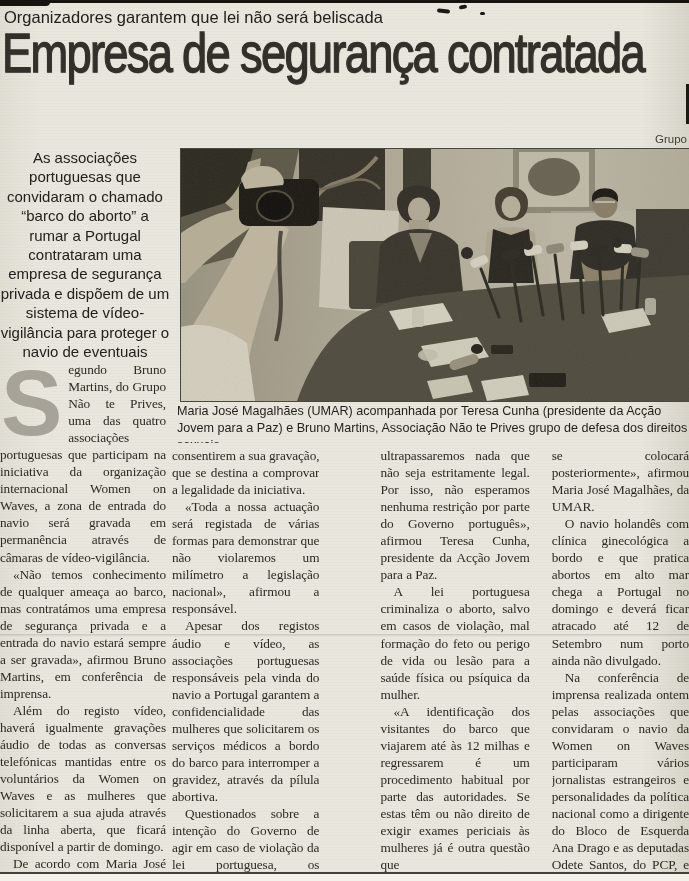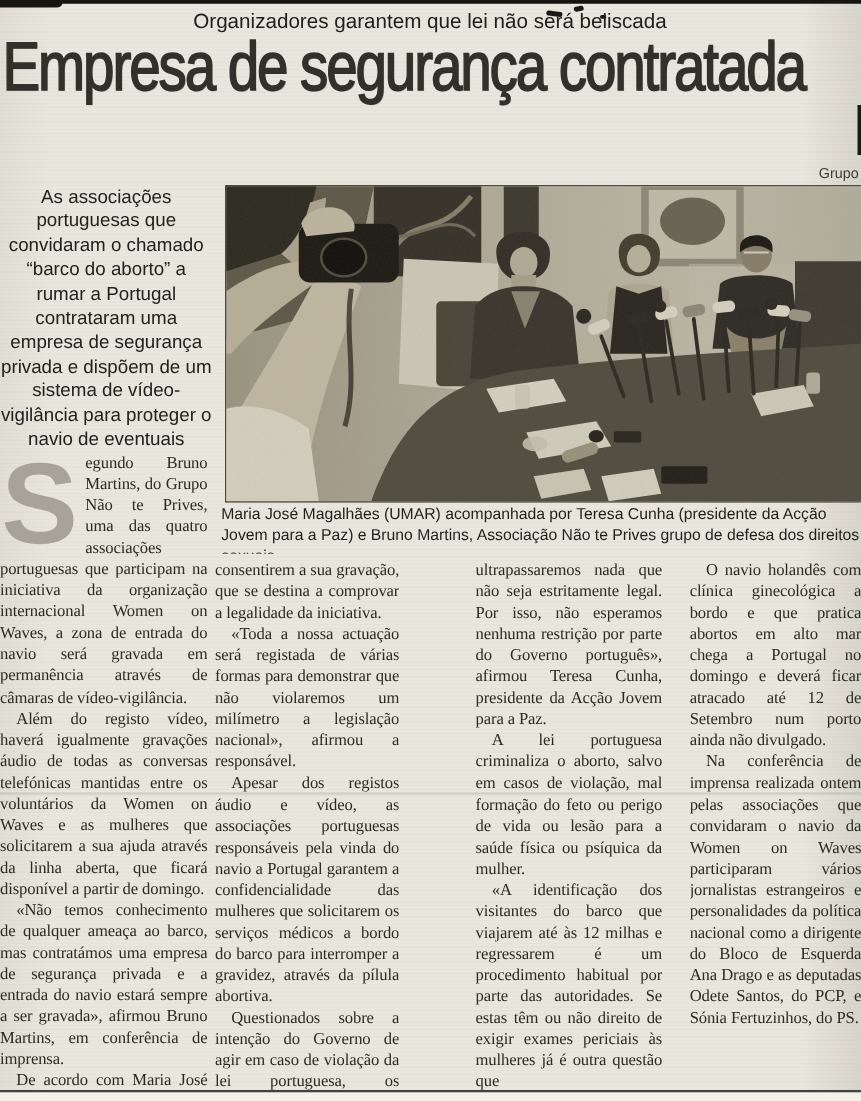--- a/index.html
+++ b/index.html
@@ -20,21 +20,21 @@
   .s2{left:459px;top:5px;width:8px;height:4px;transform:rotate(-10deg);}
   .s3{left:480px;top:12px;width:5px;height:3px;}
   .s4{left:686px;top:84px;width:3px;height:40px;border-radius:0;}
   .fold{position:absolute;left:0;top:634px;width:689px;height:4px;
         background:linear-gradient(180deg, rgba(92,85,68,.20), rgba(255,255,255,.30));}
   .endrule{position:absolute;left:0;top:872px;width:689px;height:2px;background:#45423a;}
   .belowrule{position:absolute;left:0;top:874px;width:689px;height:7px;background:#f3f1ea;}
 
   
   .kicker{position:absolute;left:4px;top:7px;width:680px;
-    font-family:"Liberation Sans", sans-serif;font-size:16.5px;line-height:20px;color:#21201c;text-align:center;}
+    font-family:"Liberation Sans", sans-serif;font-size:16.5px;line-height:20px;color:#21201c;}
   .headline{position:absolute;left:2px;top:27px;width:687px;color:#31302a;
     font-family:"Liberation Sans", sans-serif;font-weight:400;font-size:55px;line-height:52px;
     letter-spacing:-2px;}
   .headline .fitline{display:inline-block;white-space:nowrap;transform-origin:0 50%;
     -webkit-text-stroke:1.3px #31302a;text-shadow:1px 1px 0 rgba(49,48,42,.30);}
   .hline{height:52px;overflow:visible;}
 
   
   .lead{position:absolute;left:0;top:148px;width:170px;height:212px;overflow:hidden;
     font-family:"Liberation Sans", sans-serif;font-size:15px;line-height:19.4px;
@@ -190,39 +190,40 @@
       <rect width="509" height="252" fill="#8e8a76" opacity="0.06"></rect>
       <rect width="509" height="252" filter="url(#grain)"></rect>
     </svg>
   </div>
 
   <div class="caption">Maria José Magalhães (UMAR) acompanhada por Teresa Cunha (presidente da Acção Jovem para a Paz) e Bruno Martins, Associação Não te Prives grupo de defesa dos direitos sexuais</div>
 
   <div class="col1 bodytext">
     <p class="para lede"><span class="dropcap">S</span><span>egundo Bruno Martins, do Grupo Não te Prives, uma das quatro associações portuguesas que participam na iniciativa da organização internacional Women on Waves, a zona de entrada do navio será gravada em permanência através de câmaras de vídeo-vigilância.</span></p>
     <div>
+        <p class="para">«Não temos conhecimento de qualquer ameaça ao barco, mas contratámos uma empresa de segurança privada e a entrada do navio estará sempre a ser gravada», afirmou Bruno Martins, em conferência de imprensa.</p>
         <p class="para">Além do registo vídeo, haverá igualmente gravações áudio de todas as conversas telefónicas mantidas entre os voluntários da Women on Waves e as mulheres que solicitarem a sua ajuda através da linha aberta, que ficará disponível a partir de domingo.</p>
-        <p class="para">«Não temos conhecimento de qualquer ameaça ao barco, mas contratámos uma empresa de segurança privada e a entrada do navio estará sempre a ser gravada», afirmou Bruno Martins, em conferência de imprensa.</p>
         <p class="para">De acordo com Maria José Magalhães, da UMAR (União de Mulheres Alternativa e Resposta), as conversas telefónicas só poderão ser mantidas se as mulheres</p>
       </div>
   </div>
 
   <div class="cols bodytext">
     <div class="col colA">
         <p class="para cont">consentirem a sua gravação, que se destina a comprovar a legalidade da iniciativa.</p>
         <p class="para">«Toda a nossa actuação será registada de várias formas para demonstrar que não violaremos um milímetro a legislação nacional», afirmou a responsável.</p>
         <p class="para">Apesar dos registos áudio e vídeo, as associações portuguesas responsáveis pela vinda do navio a Portugal garantem a confidencialidade das mulheres que solicitarem os serviços médicos a bordo do barco para interromper a gravidez, através da pílula abortiva.</p>
         <p class="para">Questionados sobre a intenção do Governo de agir em caso de violação da lei portuguesa, os responsáveis das associações garantiram que a actividade do navio em águas nacionais será «integralmente legal».</p>
       </div>
     <div class="col colB">
         <p class="para cont">ultrapassaremos nada que não seja estritamente legal. Por isso, não esperamos nenhuma restrição por parte do Governo português», afirmou Teresa Cunha, presidente da Acção Jovem para a Paz.</p>
         <p class="para">A lei portuguesa criminaliza o aborto, salvo em casos de violação, mal formação do feto ou perigo de vida ou lesão para a saúde física ou psíquica da mulher.</p>
         <p class="para">«A identificação dos visitantes do barco que viajarem até às 12 milhas e regressarem é um procedimento habitual por parte das autoridades. Se estas têm ou não direito de exigir exames periciais às mulheres já é outra questão que</p>
       </div>
     <div class="col colC">
+        <p class="para cont">se colocará posteriormente», afirmou Maria José Magalhães, da UMAR.</p>
         <p class="para">O navio holandês com clínica ginecológica a bordo e que pratica abortos em alto mar chega a Portugal no domingo e deverá ficar atracado até 12 de Setembro num porto ainda não divulgado.</p>
         <p class="para">Na conferência de imprensa realizada ontem pelas associações que convidaram o navio da Women on Waves participaram vários jornalistas estrangeiros e personalidades da política nacional como a dirigente do Bloco de Esquerda Ana Drago e as deputadas Odete Santos, do PCP, e Sónia Fertuzinhos, do PS.</p>
       </div>
   </div>
 
   <div class="fold"></div>
   <div class="endrule"></div>
   <div class="belowrule"></div>
 
 </div>

